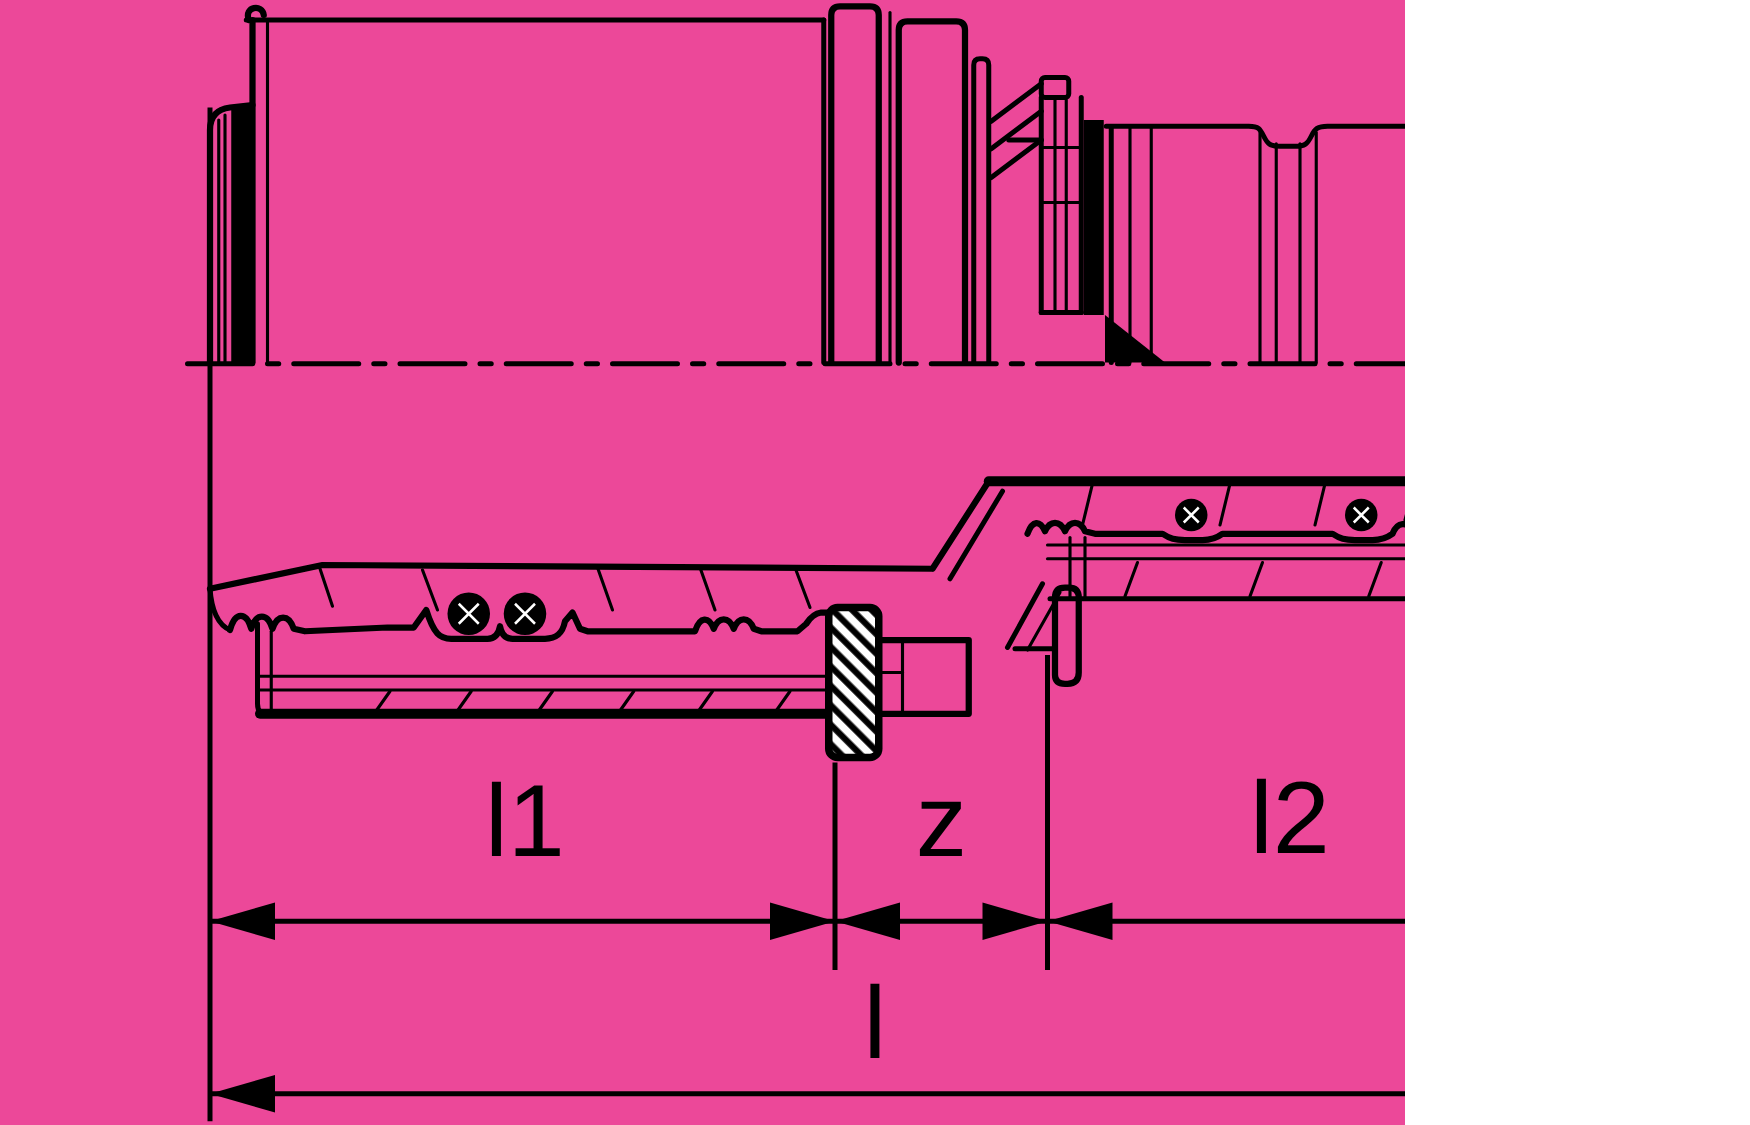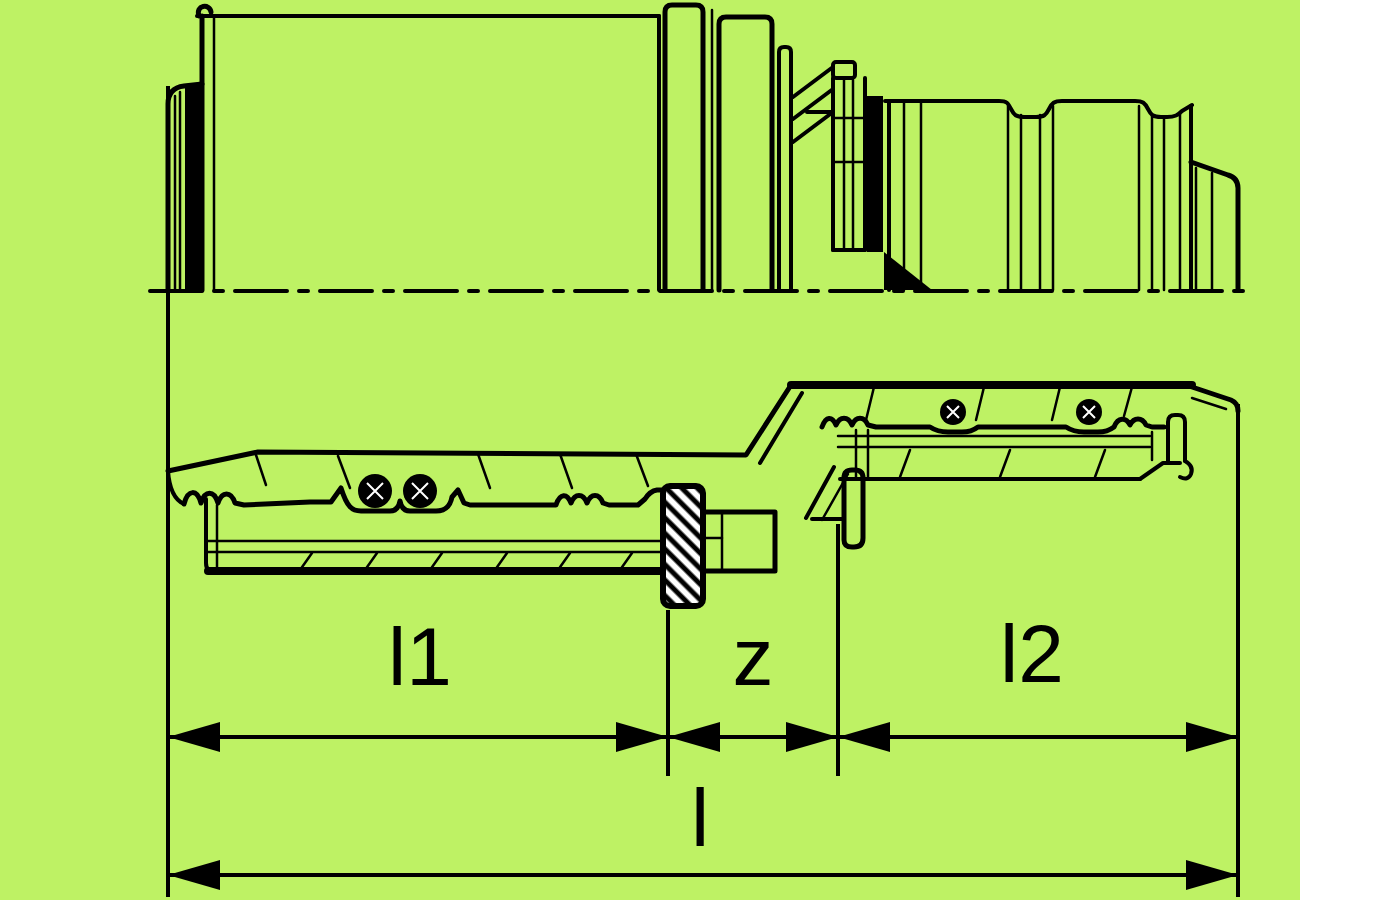--- a/index.html
+++ b/index.html
@@ -1,19 +1,19 @@
 <!DOCTYPE html>
 <html><head>
 <meta charset="utf-8">
 <style>
   html,body{margin:0;padding:0;background:#ffffff;}
   .stage{
     position:relative;
-    width:1300px;height:900px;
-    background:#bef264;
+    width:1124px;height:900px;
+    background:#ec4899;
     overflow:hidden;
     font-family:"Liberation Sans", sans-serif;
   }
   svg{display:block;}
   .ln{fill:none;stroke:#000;stroke-width:4;stroke-linecap:round;stroke-linejoin:round;}
   .thick{stroke-width:8;}
   .med{stroke-width:5;}
   .thin{stroke-width:2.5;}
   .fillb{fill:#000;stroke:none;}
   .dim{fill:none;stroke:#000;stroke-width:4;stroke-linecap:butt;}

